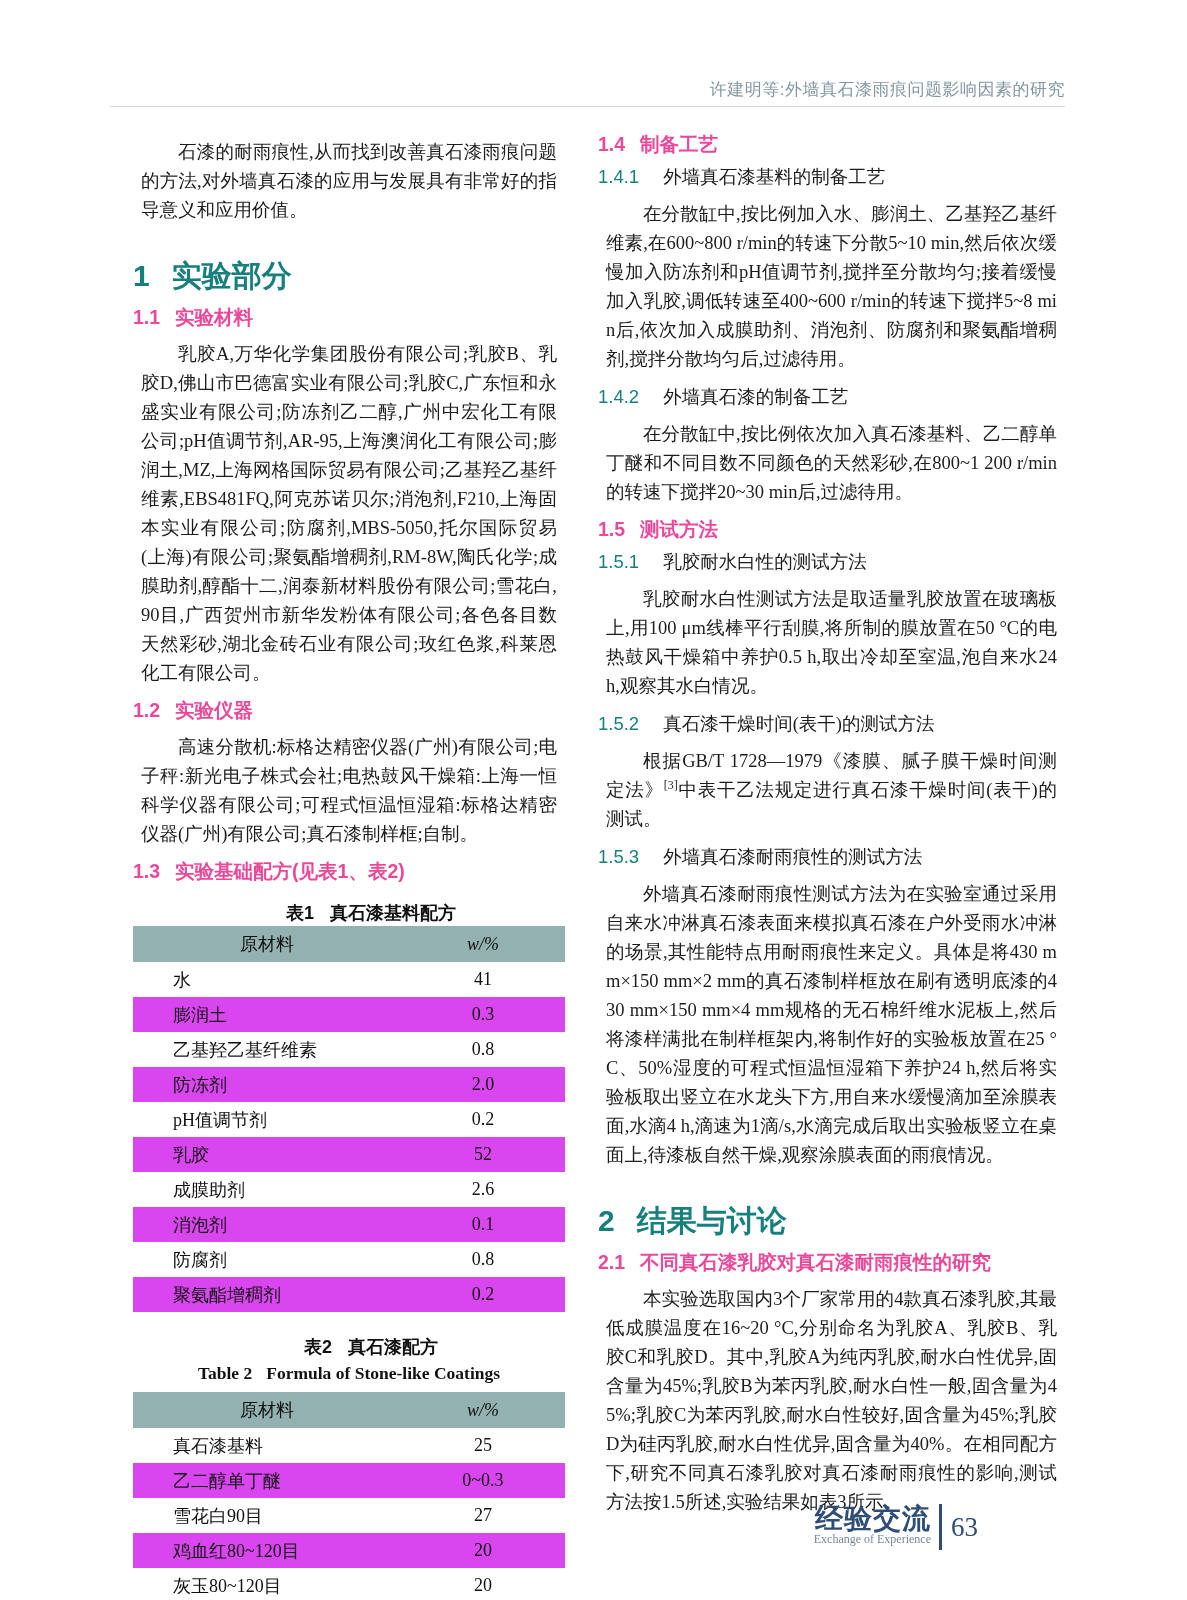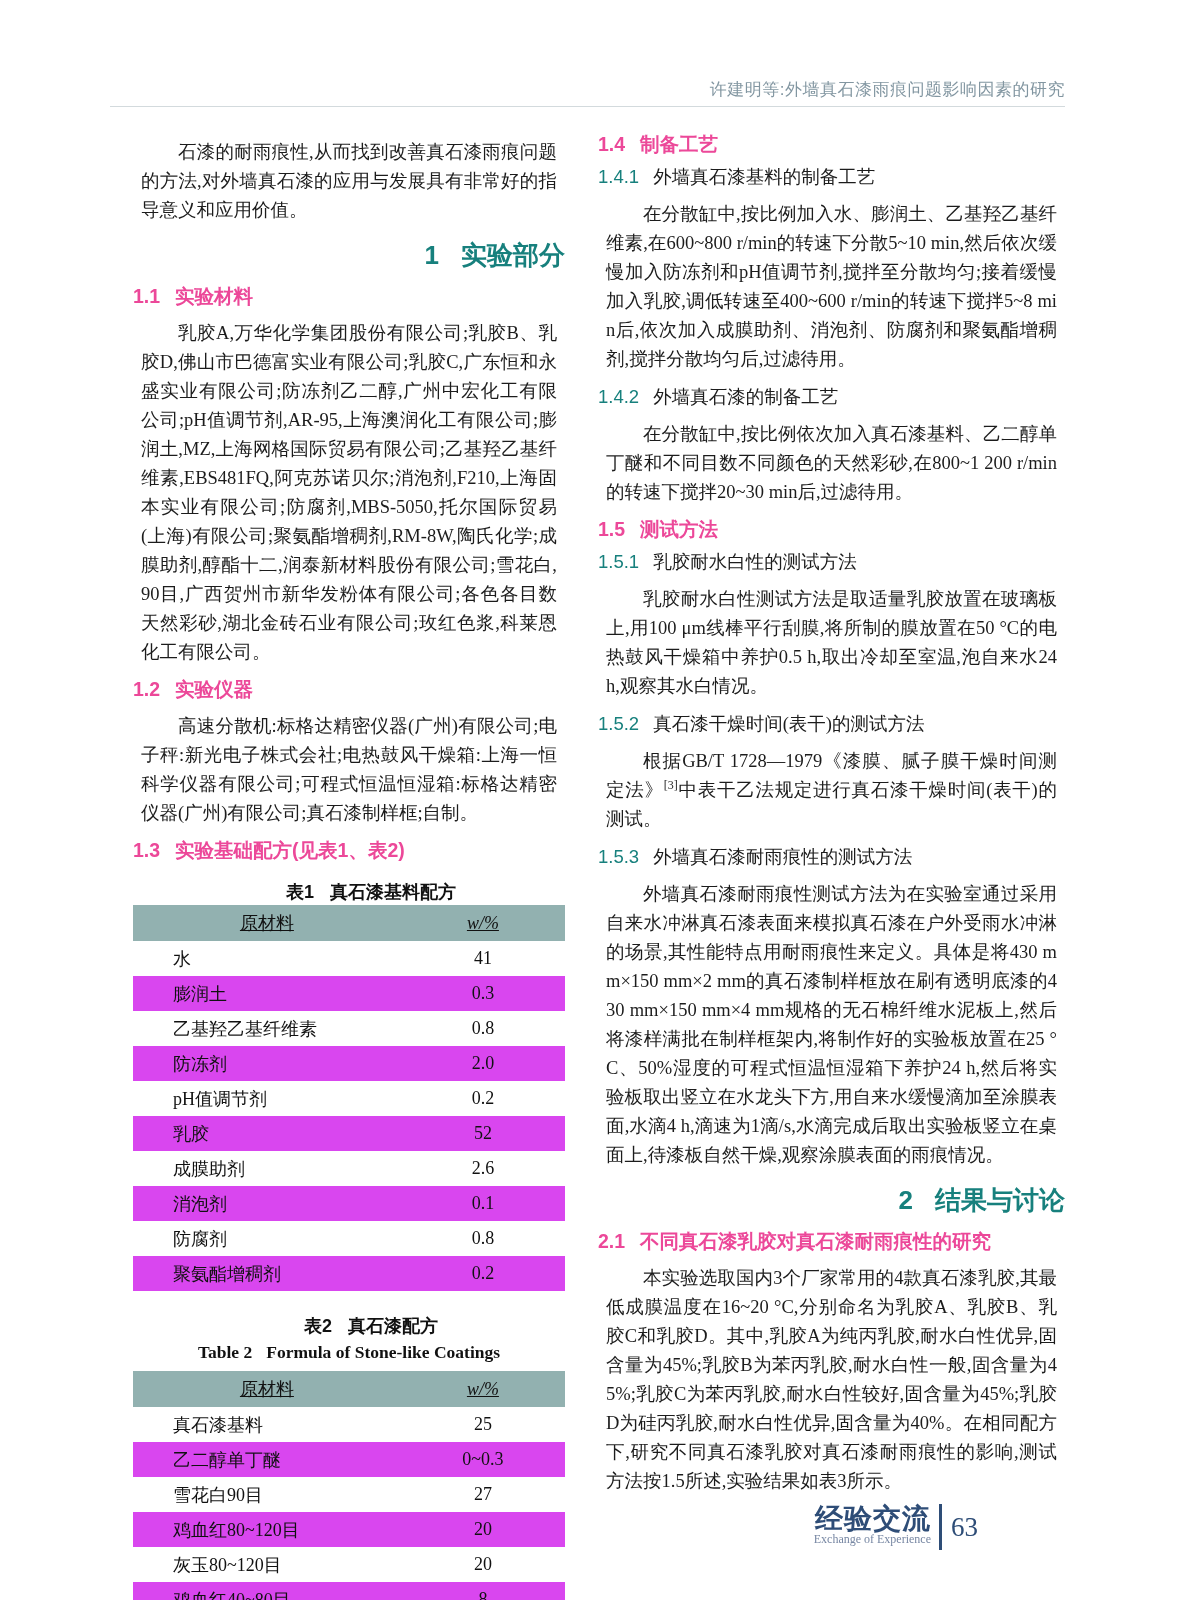--- a/index.html
+++ b/index.html
@@ -21,53 +21,53 @@
   .col{position:absolute;top:130px;}
   .col-left{left:133px;width:432px;}
   .col-right{left:598px;width:467px;}
   p.body{
     margin:8px;font-size:18.5px;line-height:29px;text-align:justify;
     text-indent:2em;word-break:break-all;
   }
   
   .h1{
     font-family:"Liberation Sans","DejaVu Sans",sans-serif;color:#17807d;
-    font-weight:bold;font-size:26px;line-height:30px;margin:15px 0 12px 0;text-align:right;
+    font-weight:bold;font-size:30px;line-height:30px;margin:36px 0 12px 0;
   }
   .h1 .num{margin-right:22px;}
   .h2{
     font-family:"Liberation Sans","DejaVu Sans",sans-serif;color:#ec4899;
     font-weight:bold;font-size:19.5px;line-height:29px;margin:4px 0 3px 0;
   }
   .h2 .num{margin-right:15px;}
   .h3{
     font-size:18.5px;line-height:29px;margin:2px 0;font-weight:normal;
   }
   .h3 .num{
     font-family:"Liberation Sans","DejaVu Sans",sans-serif;color:#17807d;
-    margin-right:14px;
+    margin-right:24px;
     text-align:right;
   }
   .h3 .ttl{color:#1c1c1c;}
   sup{font-size:12px;line-height:0;}
   
   .tbl-caption{margin-top:14px;}
   .cap-zh{
     text-align:center;font-family:"Liberation Sans","DejaVu Sans",sans-serif;
     font-weight:bold;font-size:18px;line-height:26px;color:#111;
   }
   .cap-zh .cap-no{margin-right:16px;margin-left:44px;}
   .cap-en{
     text-align:center;font-family:"Liberation Serif","DejaVu Serif",serif;
     font-weight:bold;font-size:17.5px;line-height:26px;color:#111;margin-bottom:6px;
   }
   .cap-en .cap-no{margin-right:14px;}
   table.tbl{width:100%;border-collapse:collapse;font-size:18px;}
   table.tbl th{
-    background:#92b1b0;font-weight:normal;padding:6px 0;color:#111;text-decoration:underline;
+    background:#92b1b0;font-weight:normal;padding:6px 0;color:#111;
   }
   table.tbl th.mat{width:62%;text-align:center;}
   table.tbl th.val{
     width:38%;text-align:center;font-style:italic;
     font-family:"Liberation Serif","DejaVu Serif",serif;
   }
   table.tbl td{padding:5.5px 0;color:#111;}
   table.tbl td:first-child{text-align:left;padding-left:40px;}
   table.tbl td:last-child{text-align:center;}
   table.tbl tr.shaded{background:#d946ef;}

